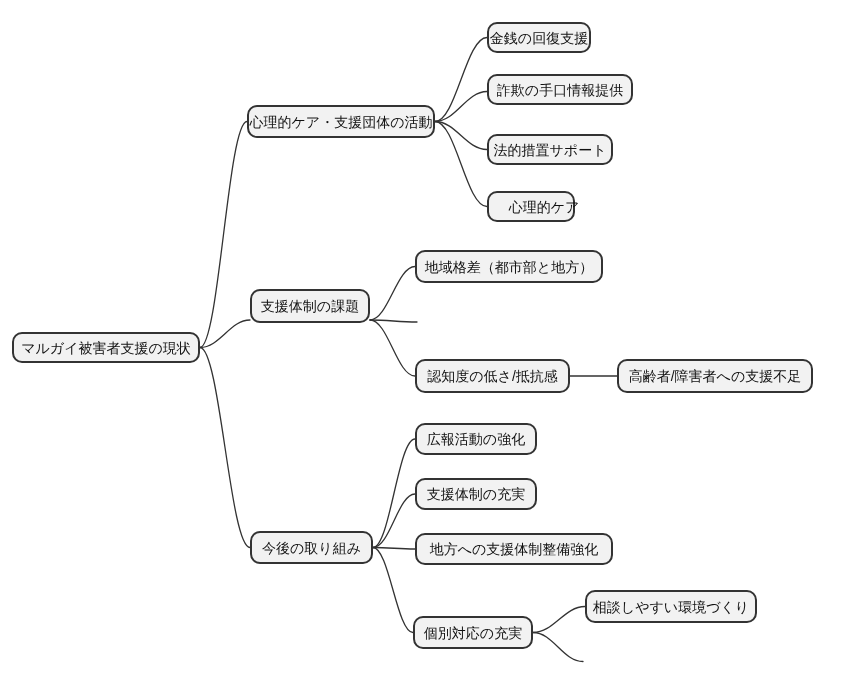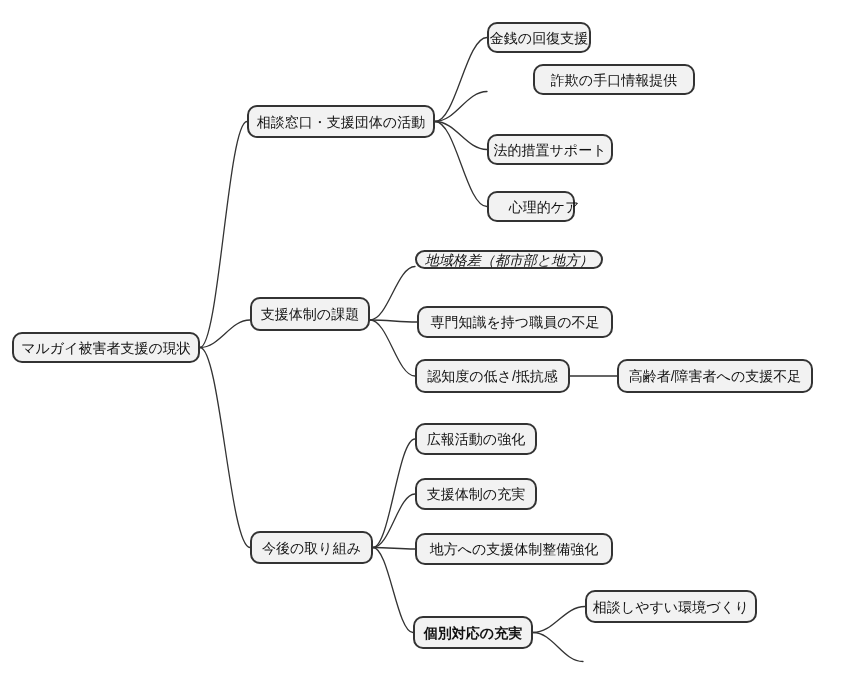--- a/index.html
+++ b/index.html
@@ -72,32 +72,31 @@
     <path d="M 373 547.5 C 390 547.5, 398 439, 415 439"></path>
     <path d="M 373 547.5 C 390 547.5, 398 494, 415 494"></path>
     <path d="M 373 547.5 C 390 547.5, 398 549, 415 549"></path>
     <path d="M 373 547.5 C 389 547.5, 397 632.5, 413 632.5"></path>
     <path d="M 533 632.5 C 554 632.5, 564 606.5, 585 606.5"></path>
     <path d="M 533 632.5 C 553 632.5, 563 661.5, 583 661.5"></path>
   </svg>
 
   <div class="node" style="left:12px; top:332px; width:188px; height:31px;">マルガイ被害者支援の現状</div>
 
-  <div class="node" style="left:247px; top:105px; width:188px; height:33px;">相談窓口・支援団体の活動</div>
+  <div class="node" style="left:247px; top:105px; width:188px; height:33px;">心理的ケア・支援団体の活動</div>
   <div class="node" style="left:487px; top:22px; width:104px; height:31px;">金銭の回復支援</div>
-  <div class="node" style="left:487px; top:64px; width:162px; height:31px;margin-left:46px;">詐欺の手口情報提供</div>
+  <div class="node" style="left:487px; top:74px; width:146px; height:31px;">詐欺の手口情報提供</div>
   <div class="node" style="left:487px; top:134px; width:126px; height:31px;">法的措置サポート</div>
   <div class="node" style="left:487px; top:191px; width:88px; height:31px;padding-left:32px;">心理的ケア</div>
 
-  <div class="node" style="left:250px; top:297px; width:120px; height:34px;">支援体制の課題</div>
-  <div class="node" style="left:415px; top:250px; width:188px; height:19px;font-style:italic;">地域格差（都市部と地方）</div>
-  <div class="node" style="left:417px; top:306px; width:196px; height:32px;">専門知識を持つ職員の不足</div>
+  <div class="node" style="left:250px; top:289px; width:120px; height:34px;">支援体制の課題</div>
+  <div class="node" style="left:415px; top:250px; width:188px; height:33px;">地域格差（都市部と地方）</div>
   <div class="node" style="left:415px; top:359px; width:155px; height:34px;">認知度の低さ/抵抗感</div>
   <div class="node" style="left:617px; top:359px; width:196px; height:34px;">高齢者/障害者への支援不足</div>
 
   <div class="node" style="left:250px; top:531px; width:123px; height:33px;text-align:right;">今後の取り組み</div>
   <div class="node" style="left:415px; top:423px; width:122px; height:32px;">広報活動の強化</div>
   <div class="node" style="left:415px; top:478px; width:122px; height:32px;">支援体制の充実</div>
   <div class="node" style="left:415px; top:533px; width:198px; height:32px;">地方への支援体制整備強化</div>
-  <div class="node" style="left:413px; top:616px; width:120px; height:33px;font-weight:bold;">個別対応の充実</div>
+  <div class="node" style="left:413px; top:616px; width:120px; height:33px;">個別対応の充実</div>
   <div class="node" style="left:585px; top:590px; width:172px; height:33px;">相談しやすい環境づくり</div>
 
 </div>
 
 </body></html>

